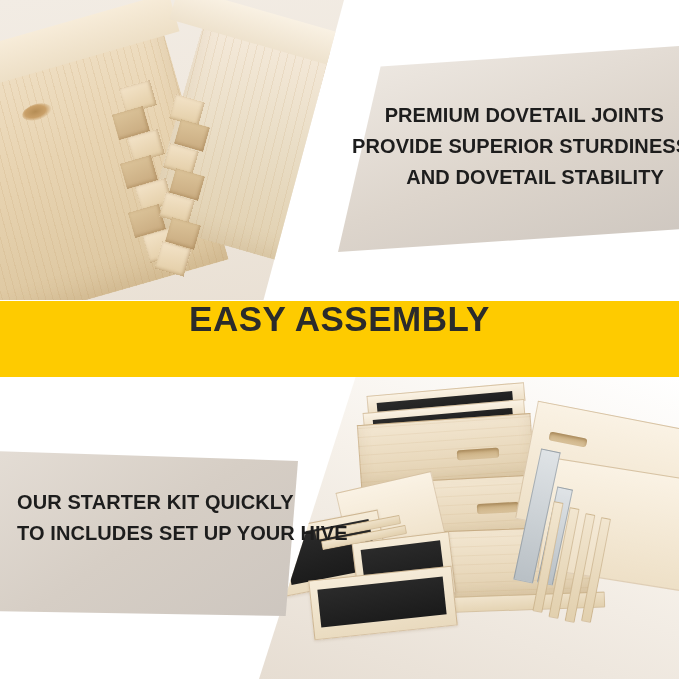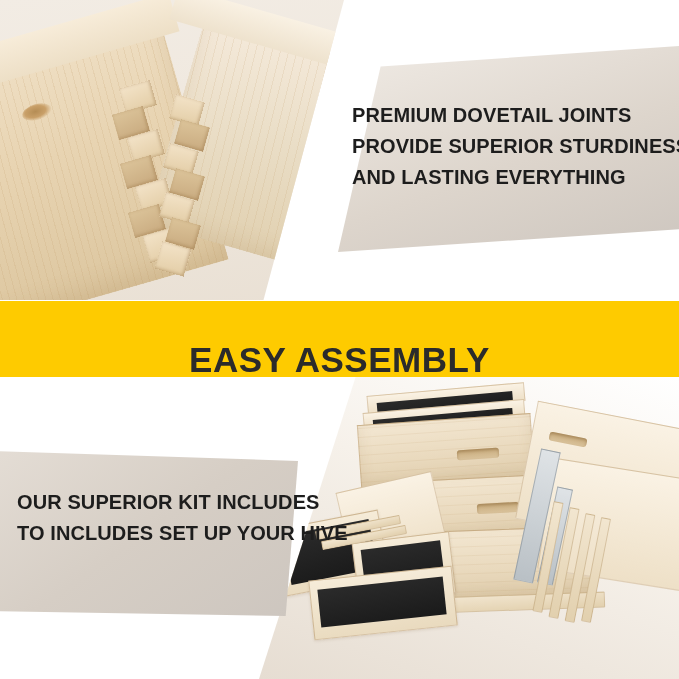--- a/index.html
+++ b/index.html
@@ -106,37 +106,37 @@
     left: 338px; top: 46px;
     width: 341px; height: 206px;
     background: linear-gradient(160deg, #f0ebe5 0%, #ddd5cc 55%, #cdc6bf 100%);
     -webkit-clip-path: polygon(12.5% 10%, 100% 0%, 100% 89%, 0% 100%);
     clip-path: polygon(12.5% 10%, 100% 0%, 100% 89%, 0% 100%);
   }
   .top-text {
     position: absolute;
     left: 352px; top: 100px;
     width: 312px;
-    text-align: left;
+    text-align: right;
     color: #1d1d1d;
     font-size: 20px;
     font-weight: bold;
     line-height: 31px;
     letter-spacing: .1px;
   }
   .top-text .ln { display: block; white-space: nowrap; }
 
   
   .banner {
     position: absolute;
     left: 0; top: 301px;
     width: 679px; height: 76px;
     background: #fecb00;
     display: flex;
-    align-items: flex-end;
+    align-items: flex-start;
     justify-content: center;
   }
   .banner-text {
     color: #2b2b2b;
     font-size: 35px;
     font-weight: bold;
     letter-spacing: .5px;
     line-height: 1;
   }
 
@@ -250,21 +250,21 @@
       <div class="finger" style="left:168px;top:196px;width:30px;height:25px;transform:rotate(16deg);"></div>
       <div class="finger dark" style="left:174px;top:221px;width:30px;height:25px;transform:rotate(16deg);"></div>
       <div class="finger" style="left:164px;top:245px;width:30px;height:28px;transform:rotate(16deg);"></div>
     </div>
 
     <div class="slab-top"></div>
 
     <div class="top-text">
       <span class="ln">PREMIUM DOVETAIL JOINTS</span>
       <span class="ln">PROVIDE SUPERIOR STURDINESS</span>
-      <span class="ln">AND LASTING EVERYTHING</span>
+      <span class="ln">AND DOVETAIL STABILITY</span>
     </div>
   </div>
 
   <div class="banner">
     <span class="banner-text">EASY ASSEMBLY</span>
   </div>
 
   <div class="bottom-panel">
 
     <div class="photo-hive">
@@ -306,18 +306,18 @@
       <div class="hivepart frame" style="left:52px;top:196px;width:142px;height:58px;transform:rotate(-6deg);"></div>
       <div class="foundation" style="left:60px;top:206px;width:126px;height:38px;transform:rotate(-6deg);"></div>
 
       <div class="hivepart slat" style="left:56px;top:146px;width:84px;height:7px;transform:rotate(-11deg);"></div>
       <div class="hivepart slat" style="left:62px;top:156px;width:84px;height:7px;transform:rotate(-11deg);"></div>
     </div>
 
     <div class="slab-bottom"></div>
 
     <div class="bottom-text">
-      <span class="ln">OUR SUPERIOR KIT INCLUDES</span>
+      <span class="ln">OUR STARTER KIT QUICKLY</span>
       <span class="ln">TO INCLUDES SET UP YOUR HIVE</span>
     </div>
   </div>
 
 </div>
 
 </body></html>

